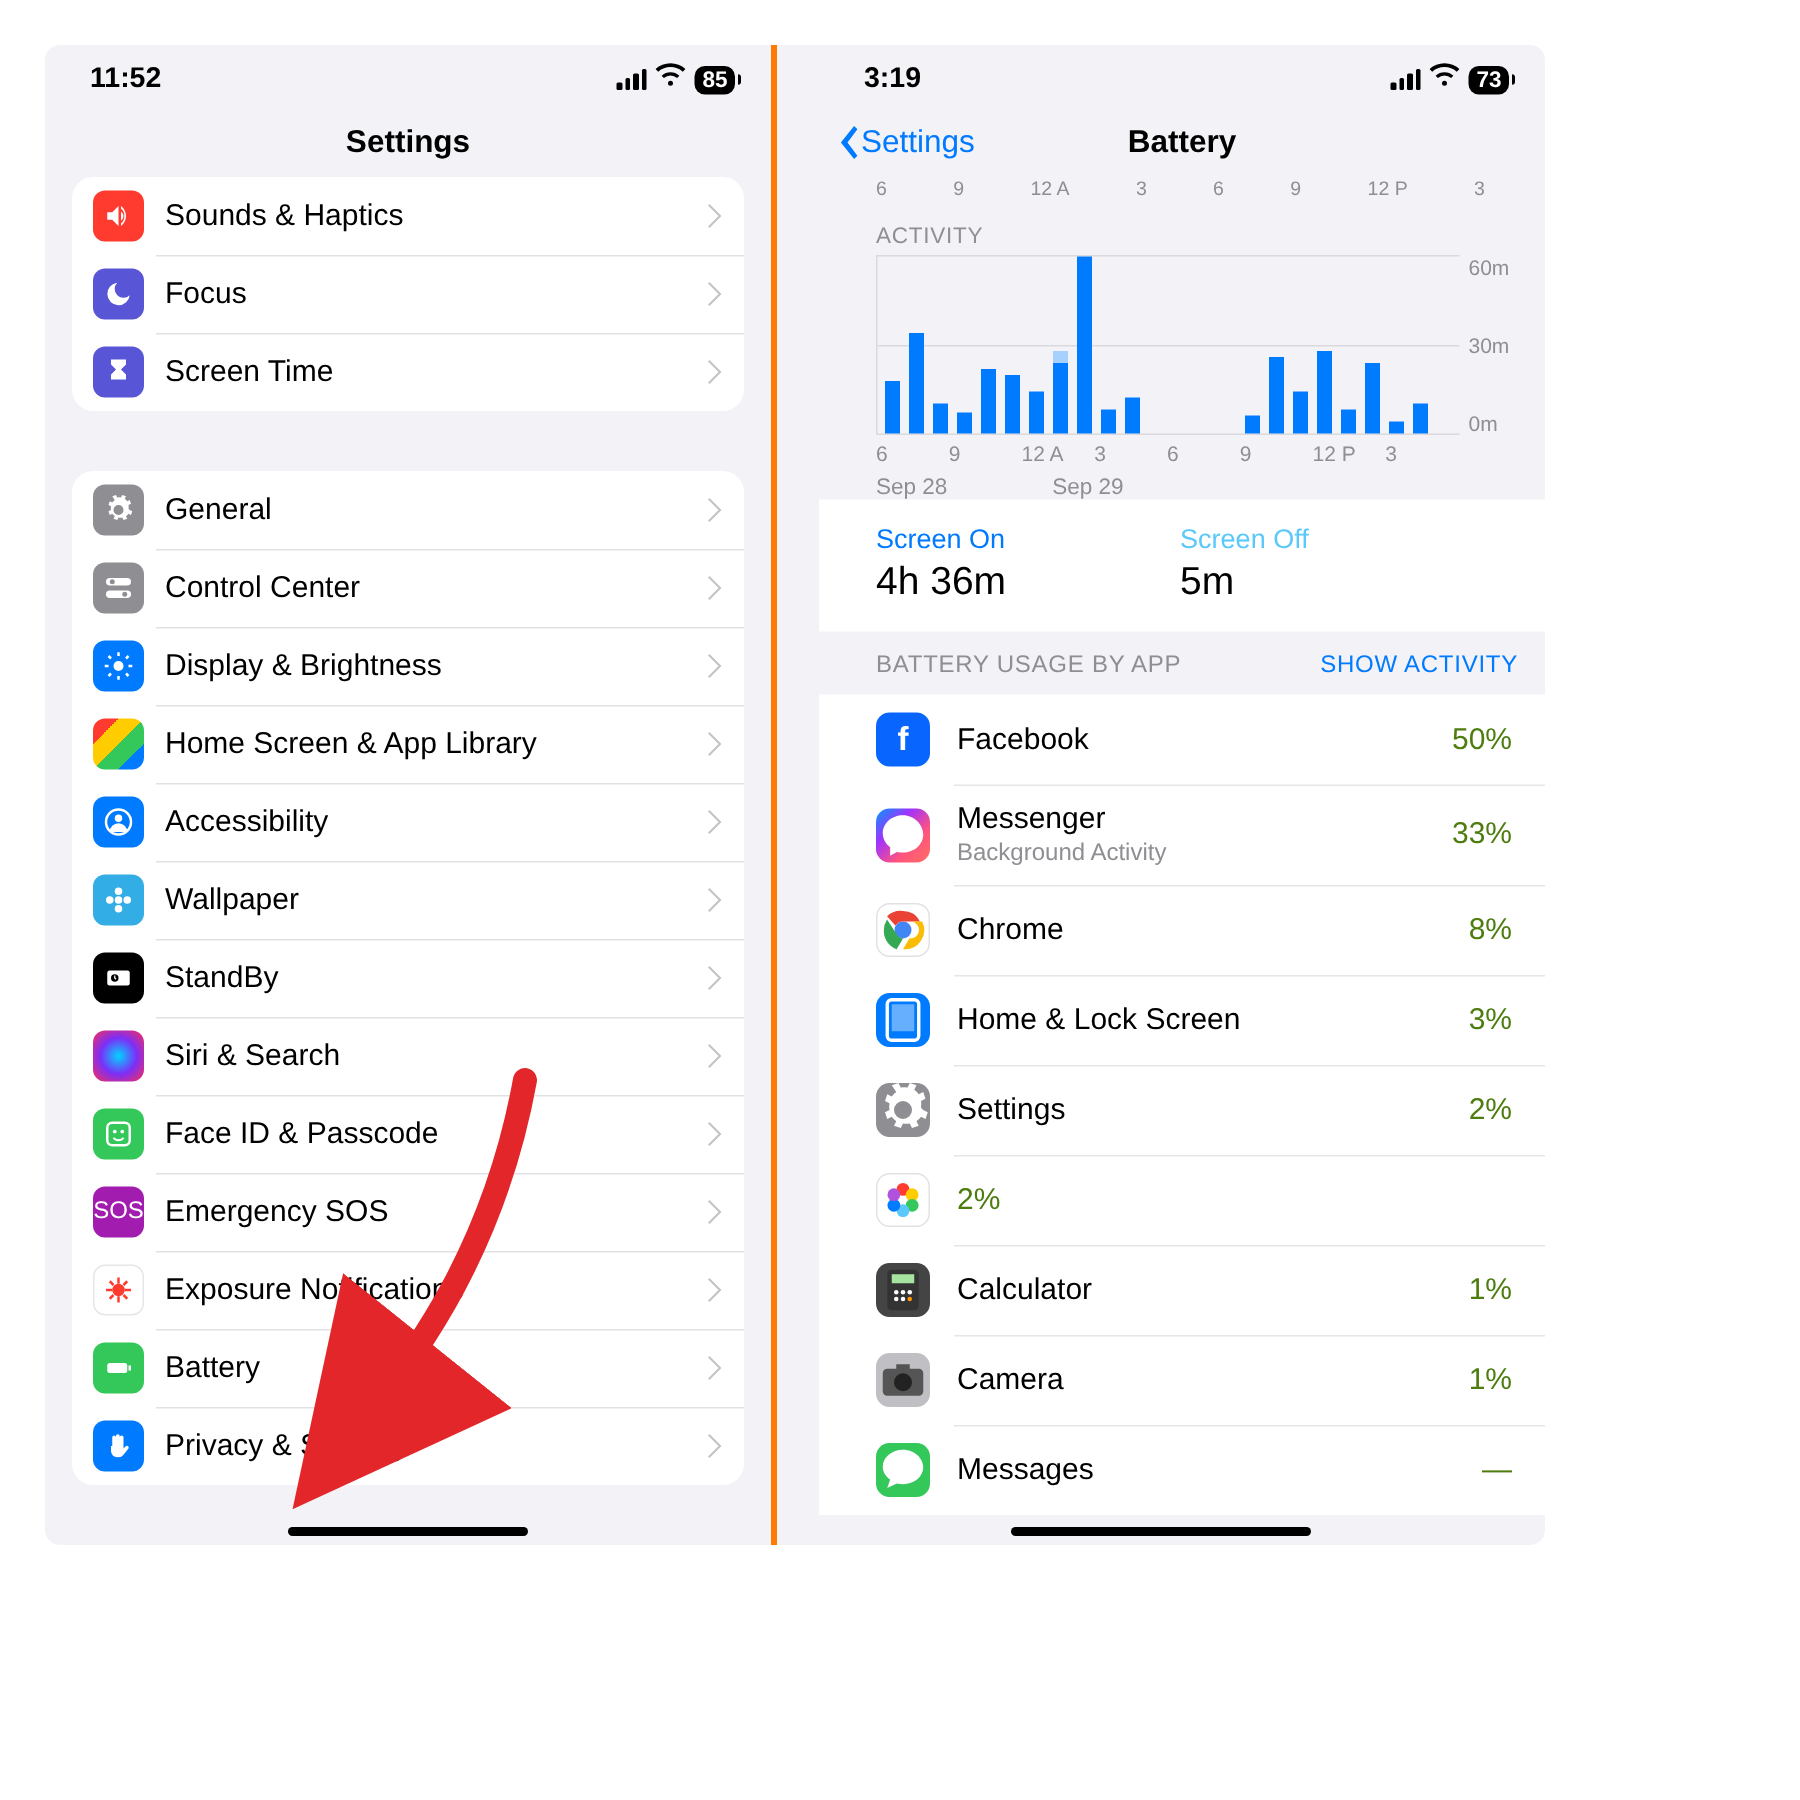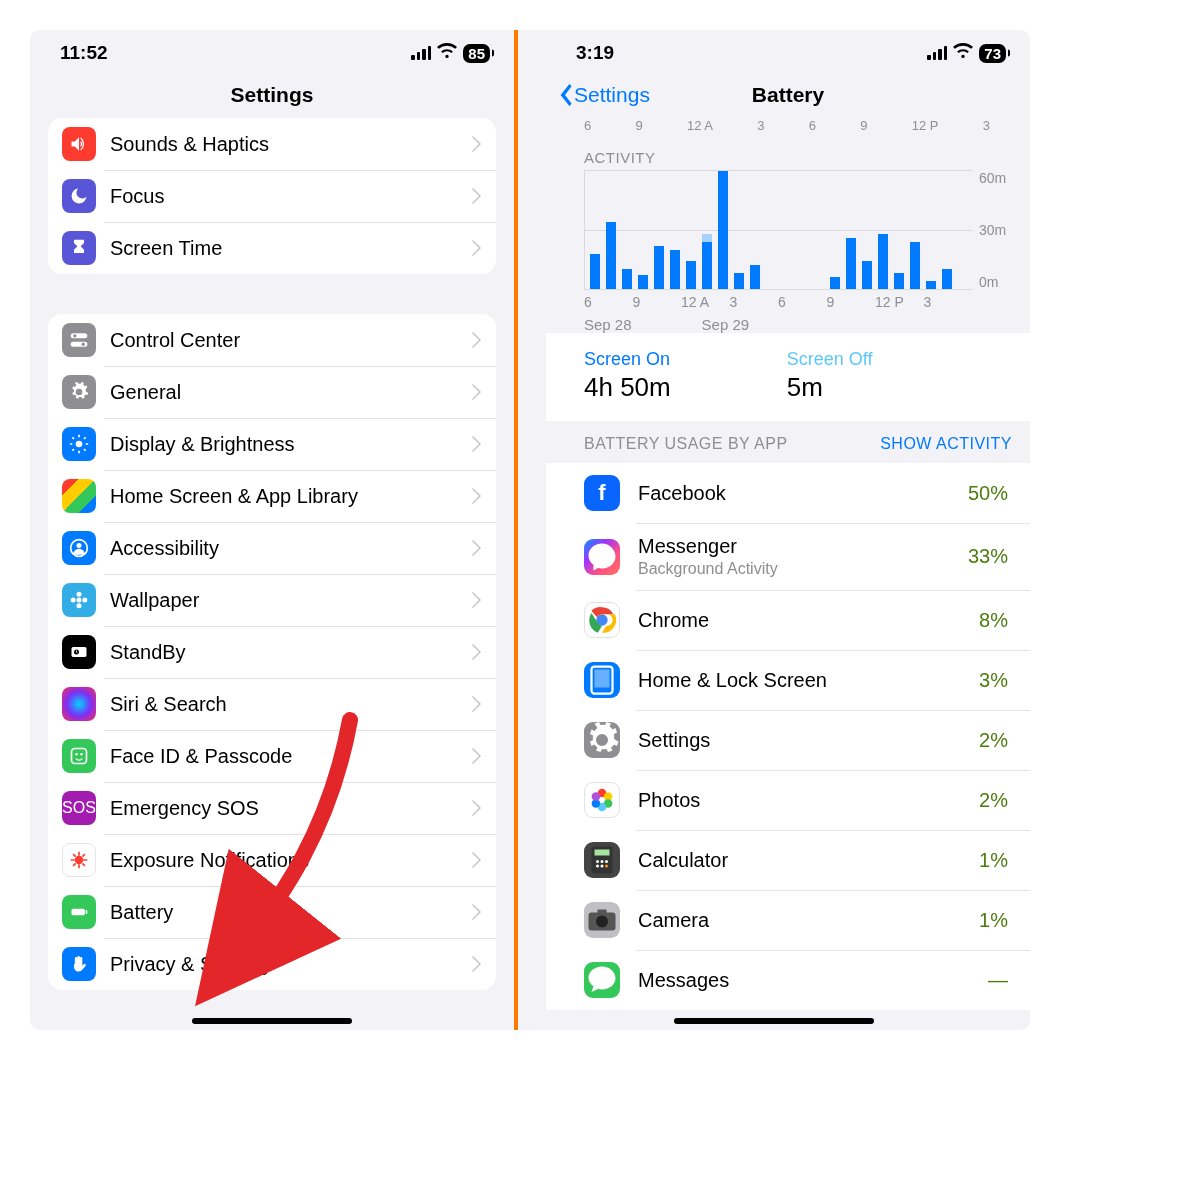--- a/index.html
+++ b/index.html
@@ -282,38 +282,38 @@
           <div class="row-label">Screen Time</div>
           <div class="chevron"><svg viewBox="0 0 10 16">
               <path fill="currentColor" d="M1 0l8 8-8 8-1-1 7-7-7-7z"></path>
             </svg></div>
         </div>
       </div>
     <div class="list-group" id="group2">
         <div class="list-row">
           <div class="row-icon bg-grey">
             <svg viewBox="0 0 24 24">
+              <path fill="#fff" d="M12 8a4 4 0 1 0 0 8 4 4 0 0 0 0-8zm9 4l2 1-1 3-2-1a8 8 0 0 1-2 2l1 2-3 1-1-2a8 8 0 0 1-3 0l-1 2-3-1 1-2a8 8 0 0 1-2-2l-2 1-1-3 2-1a8 8 0 0 1 0-3l-2-1 1-3 2 1a8 8 0 0 1 2-2L7 1l3-1 1 2a8 8 0 0 1 3 0l1-2 3 1-1 2a8 8 0 0 1 2 2l2-1 1 3-2 1a8 8 0 0 1 0 3z"></path>
+            </svg>
+          </div>
+          <div class="row-label">General</div>
+          <div class="chevron"><svg viewBox="0 0 10 16">
+              <path fill="currentColor" d="M1 0l8 8-8 8-1-1 7-7-7-7z"></path>
+            </svg></div>
+        </div>
+        <div class="list-row">
+          <div class="row-icon bg-grey">
+            <svg viewBox="0 0 24 24">
               <rect x="2" y="4" width="20" height="6" rx="3" fill="#fff"></rect>
               <circle cx="7" cy="7" r="2" fill="#8e8e93"></circle>
               <rect x="2" y="14" width="20" height="6" rx="3" fill="#fff"></rect>
               <circle cx="17" cy="17" r="2" fill="#8e8e93"></circle>
             </svg>
           </div>
           <div class="row-label">Control Center</div>
-          <div class="chevron"><svg viewBox="0 0 10 16">
-              <path fill="currentColor" d="M1 0l8 8-8 8-1-1 7-7-7-7z"></path>
-            </svg></div>
-        </div>
-        <div class="list-row">
-          <div class="row-icon bg-grey">
-            <svg viewBox="0 0 24 24">
-              <path fill="#fff" d="M12 8a4 4 0 1 0 0 8 4 4 0 0 0 0-8zm9 4l2 1-1 3-2-1a8 8 0 0 1-2 2l1 2-3 1-1-2a8 8 0 0 1-3 0l-1 2-3-1 1-2a8 8 0 0 1-2-2l-2 1-1-3 2-1a8 8 0 0 1 0-3l-2-1 1-3 2 1a8 8 0 0 1 2-2L7 1l3-1 1 2a8 8 0 0 1 3 0l1-2 3 1-1 2a8 8 0 0 1 2 2l2-1 1 3-2 1a8 8 0 0 1 0 3z"></path>
-            </svg>
-          </div>
-          <div class="row-label">General</div>
           <div class="chevron"><svg viewBox="0 0 10 16">
               <path fill="currentColor" d="M1 0l8 8-8 8-1-1 7-7-7-7z"></path>
             </svg></div>
         </div>
         <div class="list-row">
           <div class="row-icon bg-blue">
             <svg viewBox="0 0 24 24">
               <circle cx="12" cy="12" r="4" fill="#fff"></circle>
               <g stroke="#fff" stroke-width="2">
                 <line x1="12" y1="1" x2="12" y2="4"></line>
@@ -565,21 +565,21 @@
           </div>
         <div class="chart-dates">
           <span>Sep 28</span>
             <span>Sep 29</span>
         </div>
       </div>
 
       <div class="screen-stats">
         <div>
           <div class="stat-label-on">Screen On</div>
-          <div class="stat-value">4h 50m</div>
+          <div class="stat-value">4h 36m</div>
         </div>
         <div>
           <div class="stat-label-off">Screen Off</div>
           <div class="stat-value">5m</div>
         </div>
       </div>
 
       <div class="usage-header">
         <span class="usage-header-left">BATTERY USAGE BY APP</span>
         <span class="usage-header-right">SHOW ACTIVITY</span>
@@ -650,23 +650,20 @@
               <svg viewBox="0 0 24 24">
                 <g transform="translate(12 12)">
                   <circle r="3" fill="#ff3b30" cx="0" cy="-5"></circle>
                   <circle r="3" fill="#ffcc00" cx="4.3" cy="-2.5"></circle>
                   <circle r="3" fill="#34c759" cx="4.3" cy="2.5"></circle>
                   <circle r="3" fill="#5ac8fa" cx="0" cy="5"></circle>
                   <circle r="3" fill="#007aff" cx="-4.3" cy="2.5"></circle>
                   <circle r="3" fill="#af52de" cx="-4.3" cy="-2.5"></circle>
                 </g>
               </svg>
-            </div>
-            <div class="app-name-wrap">
-              <div class="app-name">Photos</div>
             </div>
             <div class="app-pct">2%</div>
           </div>
           <div class="app-row">
             <div class="app-icon ic-calc">
               <svg viewBox="0 0 24 24">
                 <rect x="5" y="3" width="14" height="18" rx="2" fill="#333"></rect>
                 <rect x="7" y="5" width="10" height="4" fill="#a6e3a1"></rect>
                 <g fill="#fff">
                   <circle cx="9" cy="13" r="1"></circle>

